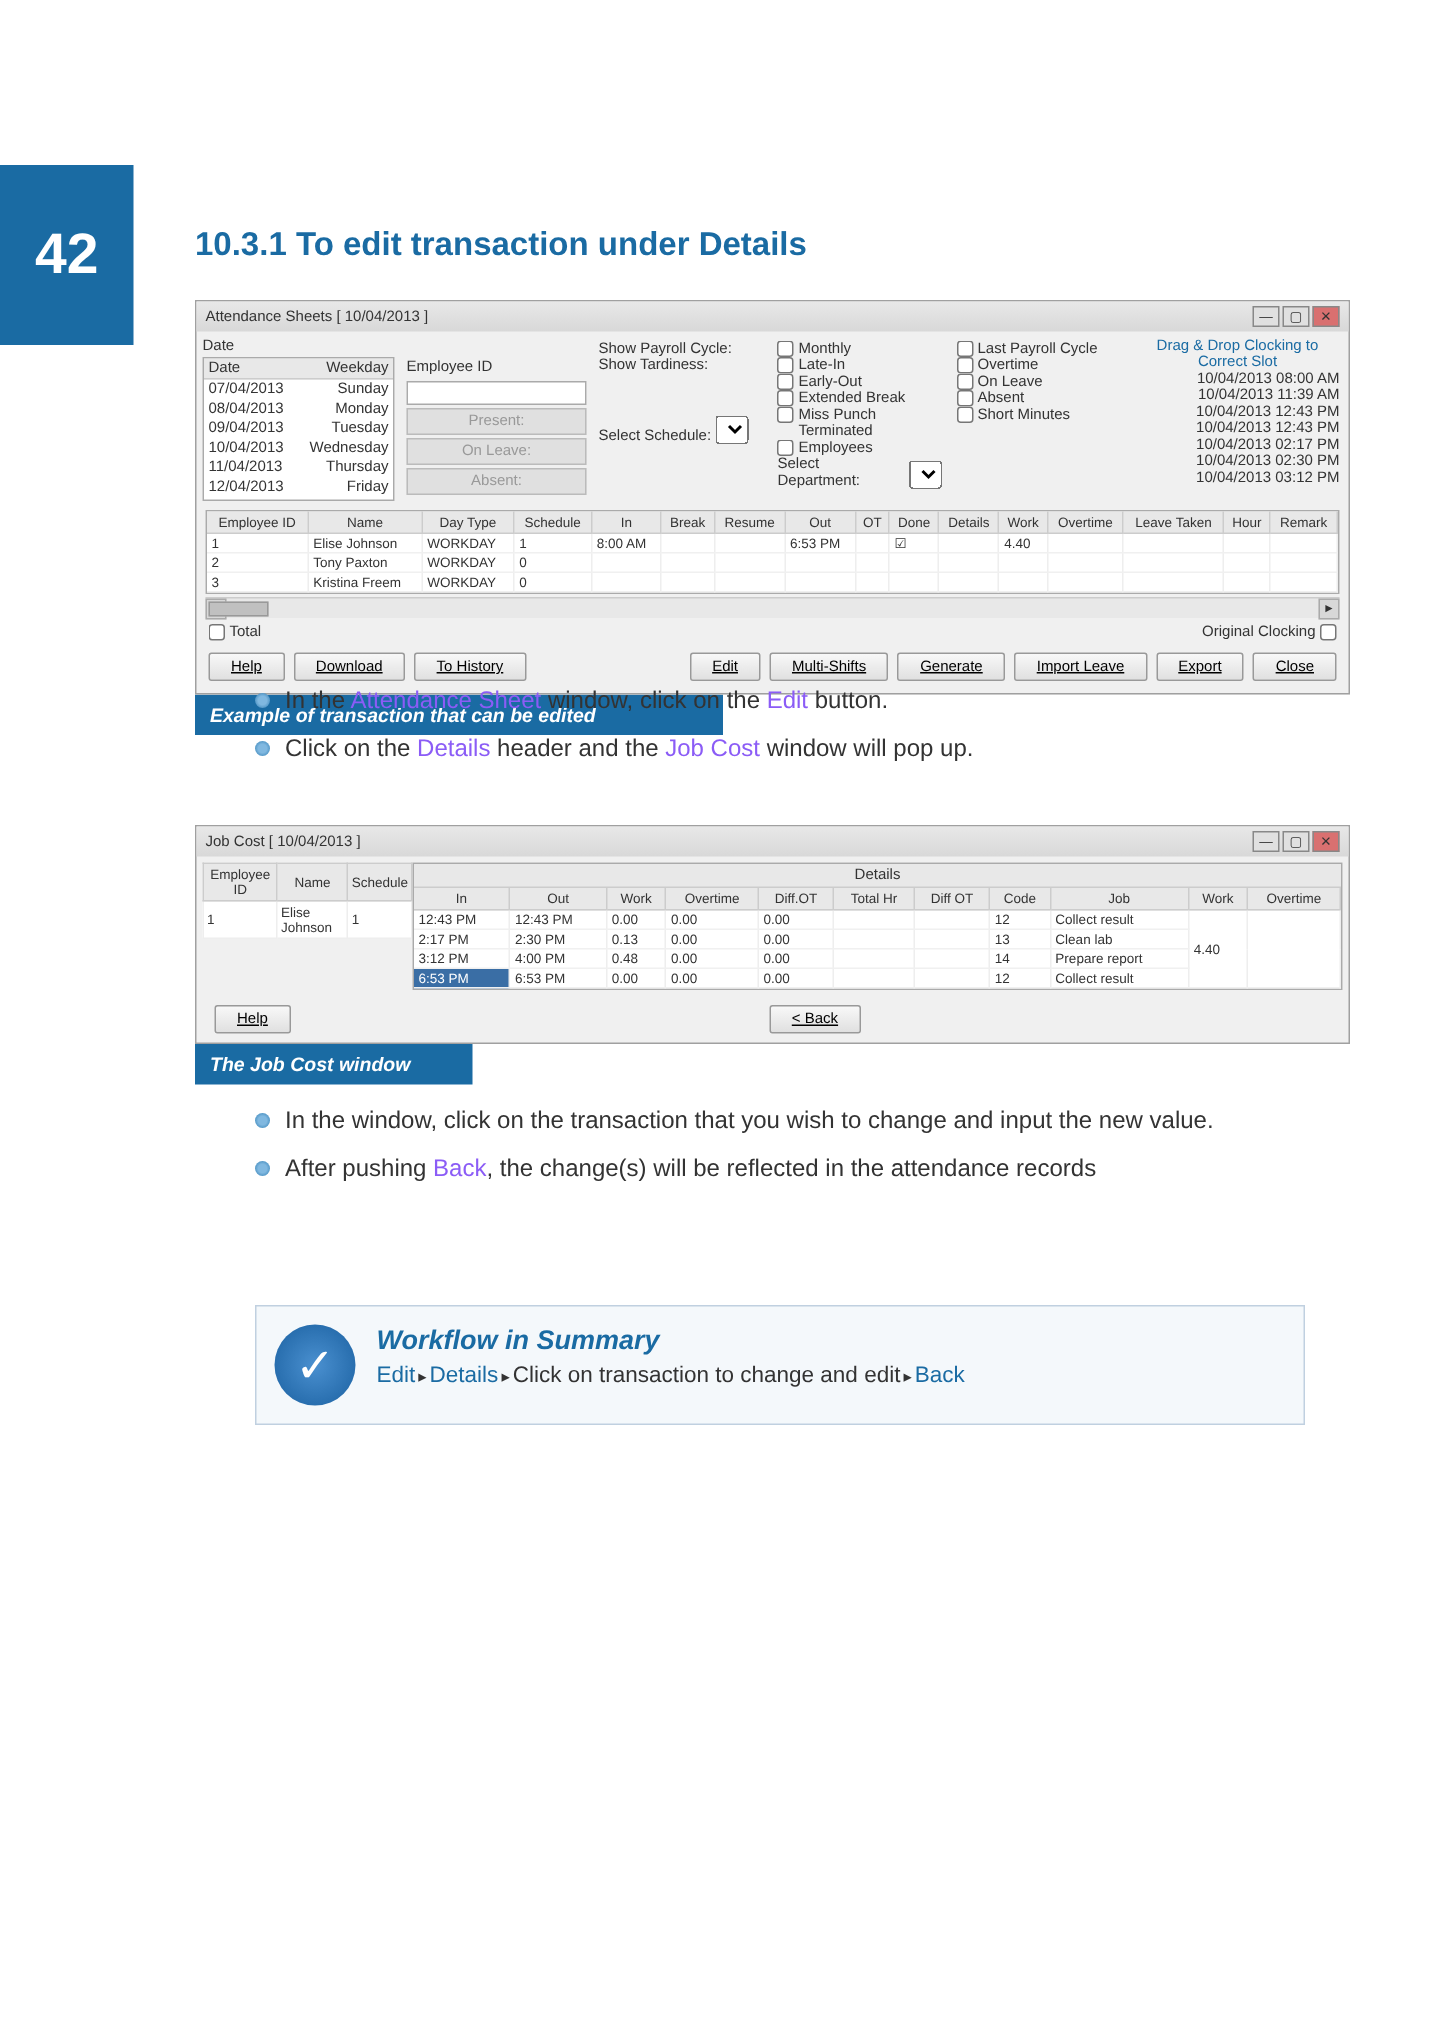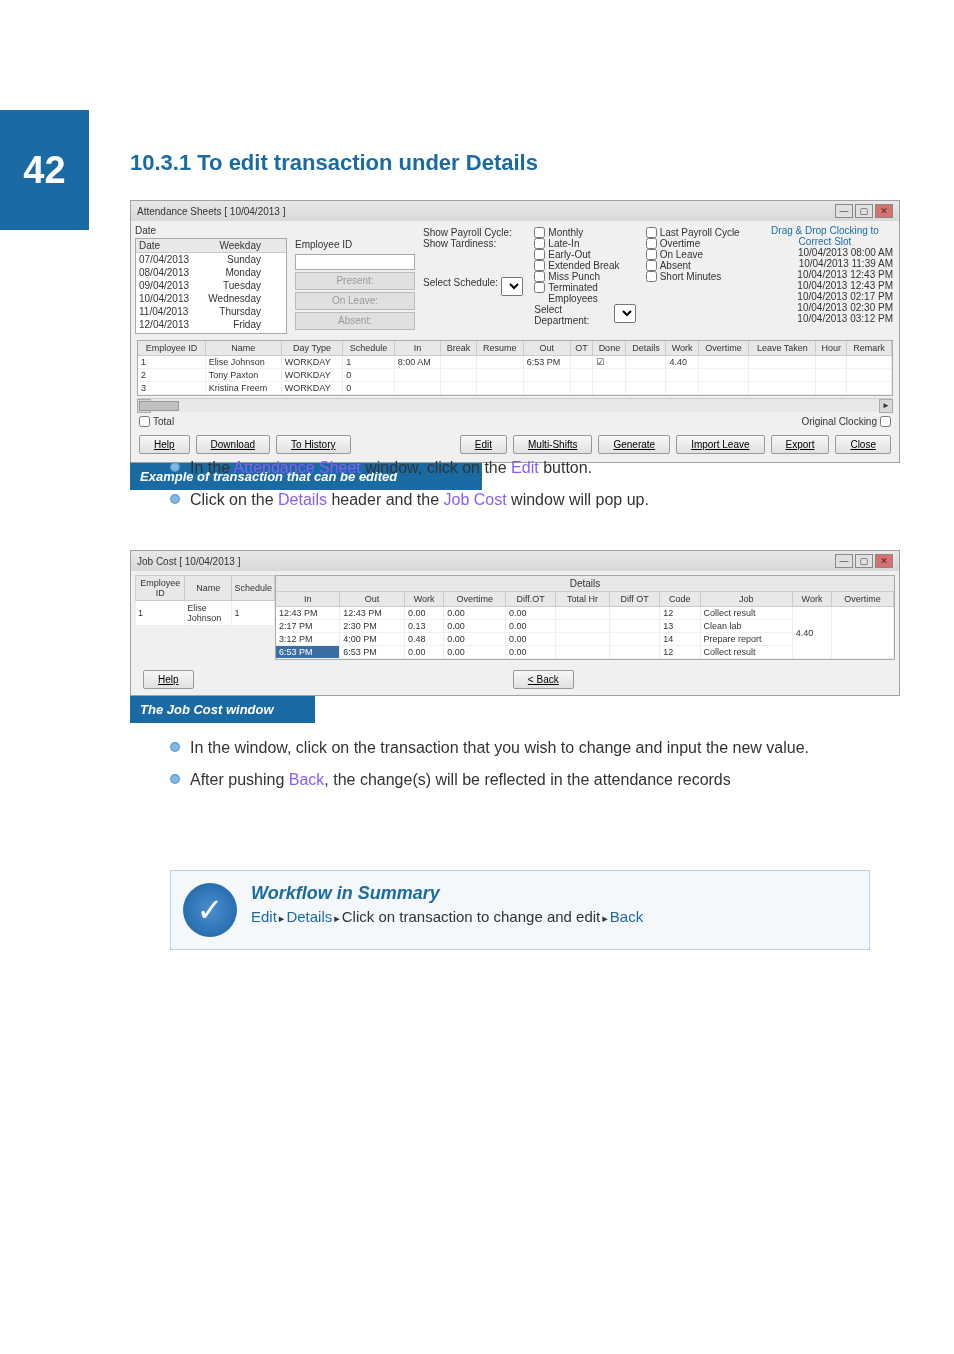--- a/index.html
+++ b/index.html
@@ -12,35 +12,35 @@
   .screenshot1 { position: absolute; left: 130px; top: 200px; width: 770px; }
   .screenshot2 { position: absolute; left: 130px; top: 550px; width: 770px; }
 
   .window { border: 1px solid #a0a0a0; background: #f0f0f0; font-size: 10px; color: #333; position: relative; }
   .titlebar { background: linear-gradient(#e8e8e8,#d8d8d8); height: 20px; padding: 2px 6px; display: flex; justify-content: space-between; align-items: center; font-size: 10px; }
   .winbtns { display: flex; gap: 2px; }
   .winbtn { width: 18px; height: 14px; border: 1px solid #888; background: #e0e0e0; font-size: 9px; text-align: center; line-height: 12px; }
   .winbtn.close { background: #d97070; }
 
   .upper { display: flex; padding: 4px; gap: 8px; }
-  .leftcol { width: 152px; }
+  .leftcol { width: 128px; }
   .leftlabel { font-size: 10px; margin-bottom: 2px; }
   .datelist { border: 1px solid #aaa; background: #fff; height: 96px; overflow: hidden; font-size: 10px; }
   .daterow { display: flex; }
   .daterow > div:first-child { width: 64px; padding: 1px 3px; }
   .daterow > div:last-child { width: 64px; padding: 1px 3px; text-align: right; }
   .datehdr { background: #e8e8e8; font-weight: normal; border-bottom: 1px solid #ccc; }
 
   .midcol { flex: 0 0 120px; display: flex; flex-direction: column; gap: 2px; padding-top: 14px; }
   .emplabel { font-size: 10px; margin-bottom: 2px; }
   .empid { border: 1px solid #aaa; background: #fff; height: 16px; }
   .graybtn { background: #e0e0e0; border: 1px solid #bbb; height: 18px; color: #999; font-size: 10px; text-align: center; line-height: 16px; }
 
   .checkcol { flex: 1; display: grid; grid-template-columns: 1fr 1fr 1fr; gap: 2px 10px; padding-top: 2px; }
-  .chk { font-size: 10px; display: flex; align-items: flex-start; gap: 3px; }
+  .chk { font-size: 10px; display: flex; align-items: flex-end; gap: 3px; }
   .chk input { margin: 0; width: 11px; height: 11px; }
 
   .rightcol { width: 140px; text-align: right; }
   .draglabel { color: #1a6ba3; font-size: 10px; text-align: center; }
   .tslist { font-size: 10px; }
   .tslist div { padding: 0 2px; white-space: nowrap; text-align: right; }
 
   .maingrid { background: #fff; border: 1px solid #aaa; margin: 2px 6px; font-size: 10px; }
   .maingrid table { border-collapse: collapse; width: 100%; }
   .maingrid th { background: #e8e8e8; border-right: 1px solid #ccc; border-bottom: 1px solid #ccc; padding: 2px 3px; font-weight: normal; font-size: 9px; white-space: nowrap; }

